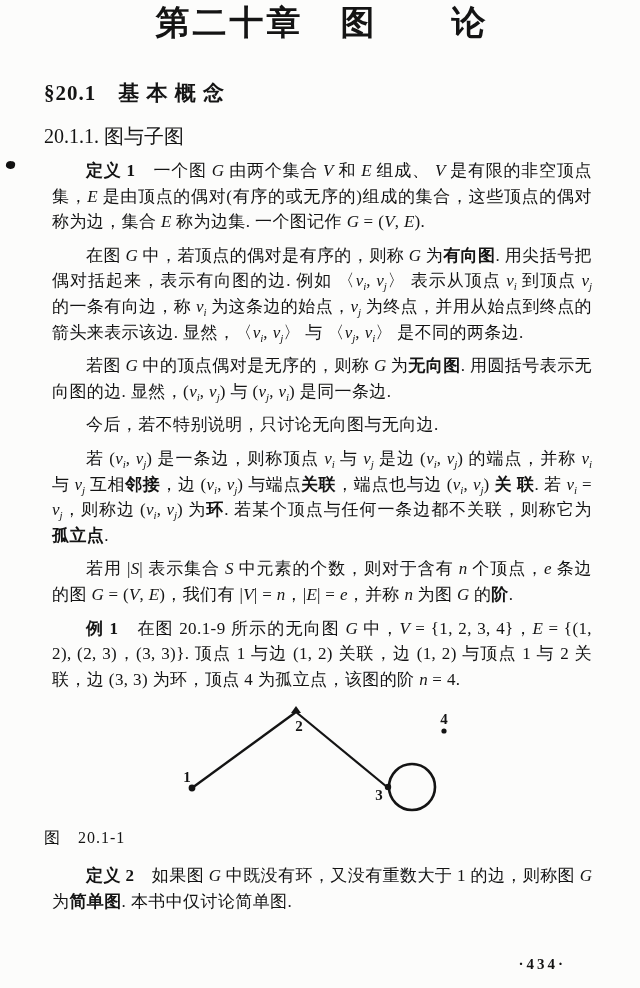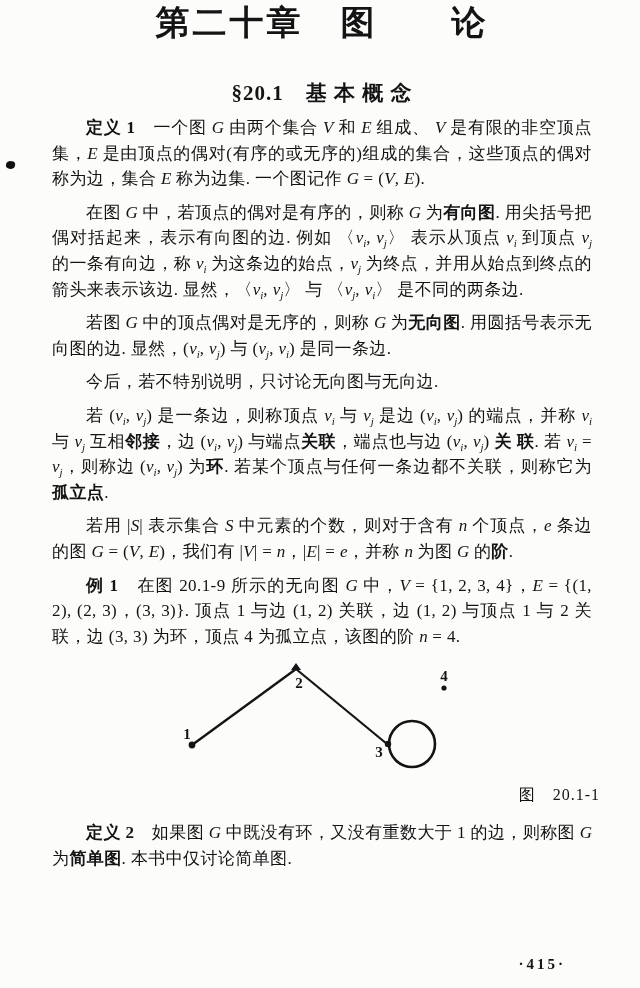--- a/index.html
+++ b/index.html
@@ -7,21 +7,21 @@
     width:640px;height:988px;position:relative;overflow:hidden;
     background:#fcfcfb;color:#141414;
     font-family:"Liberation Serif","DejaVu Serif",serif;
   }
   .content{position:absolute;left:44px;top:0;width:556px;}
   .chapter-title{
     margin:0;text-align:center;
     font-size:34px;font-weight:bold;letter-spacing:3px;line-height:46px;
   }
   .section-title{
-    margin:34px 0 0 0;text-align:center;
+    margin:34px 0 0 0;text-align:left;
     font-size:21px;font-weight:bold;letter-spacing:1px;line-height:26px;
   }
   .subsection-title{
     margin:17px 0 0 0;text-align:left;
     font-size:20px;font-weight:normal;line-height:26px;
   }
   .paras{margin-top:9px;}
   .paras p{
     margin:8px;font-size:17px;line-height:25.6px;
     text-align:justify;text-justify:inter-ideograph;
@@ -29,21 +29,21 @@
   }
   .paras .b{font-weight:bold;}
   .paras .i{font-style:italic;font-family:"Liberation Serif",serif;letter-spacing:0;}
   .paras sub{font-style:italic;font-size:11px;line-height:0;letter-spacing:0;}
   .figure-wrap{margin-top:2px;}
   svg text{
     font-family:"Liberation Serif","DejaVu Serif",serif;
     font-weight:bold;font-size:15px;fill:#141414;
   }
   .figure-caption{
-    text-align:right;font-size:16px;letter-spacing:1px;
+    text-align:left;font-size:16px;letter-spacing:1px;
     margin-top:2px;font-weight:normal;
   }
   .paras-bottom{margin-top:14px;}
   .page-number{
     position:absolute;top:956px;right:74px;
     font-size:15px;font-weight:bold;letter-spacing:3px;
   }
   .ink-blot{
     position:absolute;left:6px;top:161px;width:9px;height:8px;
     background:#111;border-radius:50% 40% 50% 45%;transform:rotate(15deg);
@@ -53,20 +53,21 @@
 <body>
 
 <div class="ink-blot"></div>
 
 <div class="content">
 
   <h1 class="chapter-title">第二十章　图　　论</h1>
 
   <h2 class="section-title">§20.1　基 本 概 念</h2>
 
+  <h3 class="subsection-title">20.1.1. 图与子图</h3>
 
   <div class="paras">
       <p><span class="b">定义 1</span><span>　一个图 </span><span class="i">G</span><span> 由两个集合 </span><span class="i">V</span><span> 和 </span><span class="i">E</span><span> 组成、 </span><span class="i">V</span><span> 是有限的非空顶点集，</span><span class="i">E</span><span> 是由顶点的偶对(有序的或无序的)组成的集合，这些顶点的偶对称为边，集合 </span><span class="i">E</span><span> 称为边集. 一个图记作 </span><span class="i">G</span><span> = (</span><span class="i">V</span><span>, </span><span class="i">E</span><span>).</span></p>
       <p><span>在图 </span><span class="i">G</span><span> 中，若顶点的偶对是有序的，则称 </span><span class="i">G</span><span> 为</span><span class="b">有向图</span><span>. 用尖括号把偶对括起来，表示有向图的边. 例如 〈</span><span class="i">v</span><sub class="sub">i</sub><span>, </span><span class="i">v</span><sub class="sub">j</sub><span>〉 表示从顶点 </span><span class="i">v</span><sub class="sub">i</sub><span> 到顶点 </span><span class="i">v</span><sub class="sub">j</sub><span> 的一条有向边，称 </span><span class="i">v</span><sub class="sub">i</sub><span> 为这条边的始点，</span><span class="i">v</span><sub class="sub">j</sub><span> 为终点，并用从始点到终点的箭头来表示该边. 显然，〈</span><span class="i">v</span><sub class="sub">i</sub><span>, </span><span class="i">v</span><sub class="sub">j</sub><span>〉 与 〈</span><span class="i">v</span><sub class="sub">j</sub><span>, </span><span class="i">v</span><sub class="sub">i</sub><span>〉 是不同的两条边.</span></p>
       <p><span>若图 </span><span class="i">G</span><span> 中的顶点偶对是无序的，则称 </span><span class="i">G</span><span> 为</span><span class="b">无向图</span><span>. 用圆括号表示无向图的边. 显然，(</span><span class="i">v</span><sub class="sub">i</sub><span>, </span><span class="i">v</span><sub class="sub">j</sub><span>) 与 (</span><span class="i">v</span><sub class="sub">j</sub><span>, </span><span class="i">v</span><sub class="sub">i</sub><span>) 是同一条边.</span></p>
       <p><span>今后，若不特别说明，只讨论无向图与无向边.</span></p>
       <p><span>若 (</span><span class="i">v</span><sub class="sub">i</sub><span>, </span><span class="i">v</span><sub class="sub">j</sub><span>) 是一条边，则称顶点 </span><span class="i">v</span><sub class="sub">i</sub><span> 与 </span><span class="i">v</span><sub class="sub">j</sub><span> 是边 (</span><span class="i">v</span><sub class="sub">i</sub><span>, </span><span class="i">v</span><sub class="sub">j</sub><span>) 的端点，并称 </span><span class="i">v</span><sub class="sub">i</sub><span> 与 </span><span class="i">v</span><sub class="sub">j</sub><span> 互相</span><span class="b">邻接</span><span>，边 (</span><span class="i">v</span><sub class="sub">i</sub><span>, </span><span class="i">v</span><sub class="sub">j</sub><span>) 与端点</span><span class="b">关联</span><span>，端点也与边 (</span><span class="i">v</span><sub class="sub">i</sub><span>, </span><span class="i">v</span><sub class="sub">j</sub><span>) </span><span class="b">关 联</span><span>. 若 </span><span class="i">v</span><sub class="sub">i</sub><span> = </span><span class="i">v</span><sub class="sub">j</sub><span>，则称边 (</span><span class="i">v</span><sub class="sub">i</sub><span>, </span><span class="i">v</span><sub class="sub">j</sub><span>) 为</span><span class="b">环</span><span>. 若某个顶点与任何一条边都不关联，则称它为</span><span class="b">孤立点</span><span>.</span></p>
       <p><span>若用 |</span><span class="i">S</span><span>| 表示集合 </span><span class="i">S</span><span> 中元素的个数，则对于含有 </span><span class="i">n</span><span> 个顶点，</span><span class="i">e</span><span> 条边的图 </span><span class="i">G</span><span> = (</span><span class="i">V</span><span>, </span><span class="i">E</span><span>)，我们有 |</span><span class="i">V</span><span>| = </span><span class="i">n</span><span>，|</span><span class="i">E</span><span>| = </span><span class="i">e</span><span>，并称 </span><span class="i">n</span><span> 为图 </span><span class="i">G</span><span> 的</span><span class="b">阶</span><span>.</span></p>
       <p><span class="b">例 1</span><span>　在图 20.1-9 所示的无向图 </span><span class="i">G</span><span> 中，</span><span class="i">V</span><span> = {1, 2, 3, 4}，</span><span class="i">E</span><span> = {(1, 2), (2, 3)，(3, 3)}. 顶点 1 与边 (1, 2) 关联，边 (1, 2) 与顶点 1 与 2 关联，边 (3, 3) 为环，顶点 4 为孤立点，该图的阶 </span><span class="i">n</span><span> = 4.</span></p>
     </div>
@@ -91,13 +92,13 @@
     </svg>
     <div class="figure-caption">图　20.1-1</div>
   </div>
 
   <div class="paras paras-bottom">
       <p><span class="b">定义 2</span><span>　如果图 </span><span class="i">G</span><span> 中既没有环，又没有重数大于 1 的边，则称图 </span><span class="i">G</span><span> 为</span><span class="b">简单图</span><span>. 本书中仅讨论简单图.</span></p>
     </div>
 
 </div>
 
-<div class="page-number">·415·</div>
+<div class="page-number">·434·</div>
 
 </body></html>

